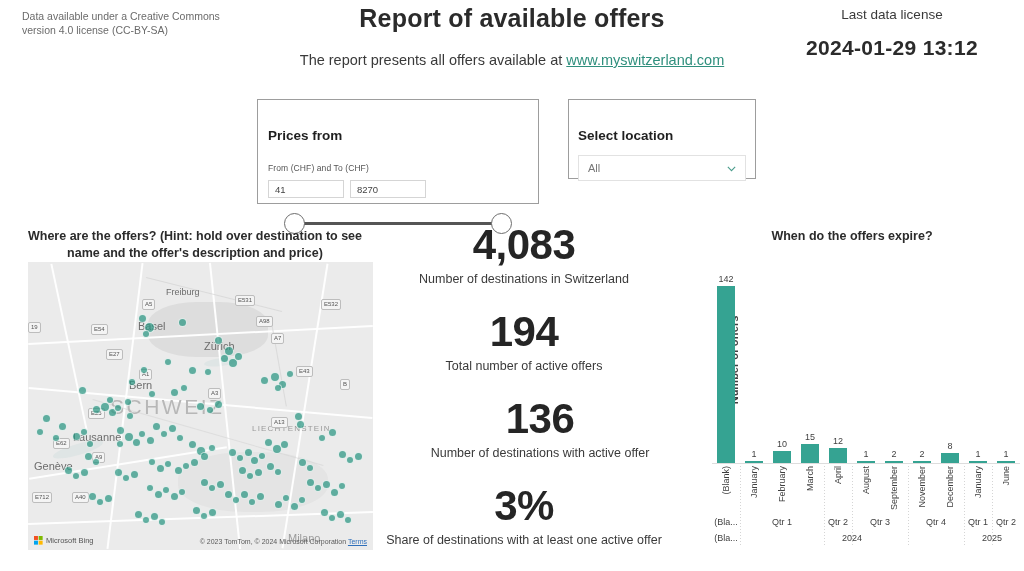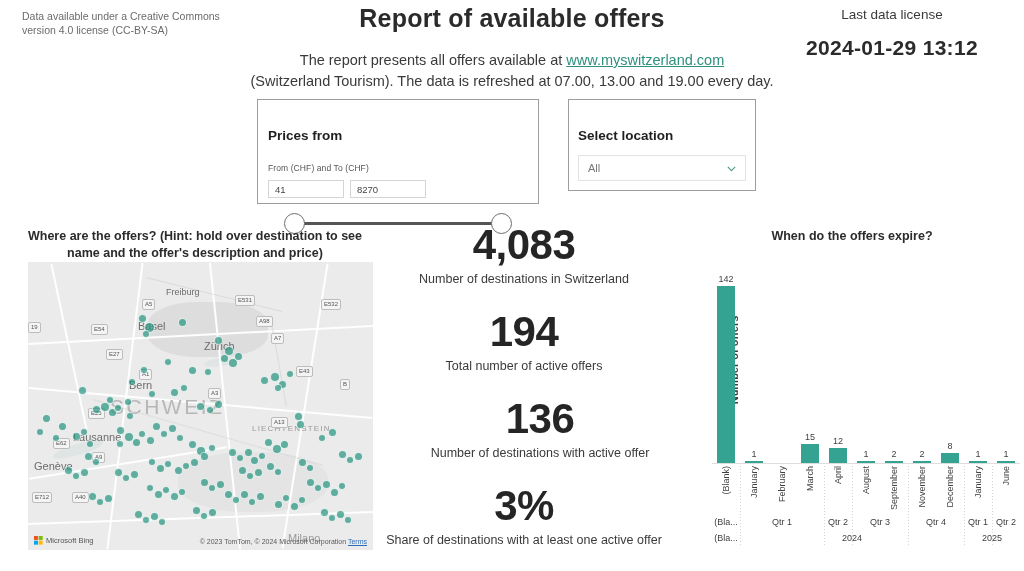--- a/index.html
+++ b/index.html
@@ -50,21 +50,21 @@
   #slider-track{
     position:absolute;left:24px;right:24px;top:10px;height:3px;background:#555;
   }
   .slider-handle{
     position:absolute;top:1px;width:21px;height:21px;border-radius:50%;
     border:1.5px solid #6d6d6d;background:#fff;box-sizing:border-box;
   }
   #handle-low{left:16px;}
   #handle-high{right:16px;}
 
-  #location-slicer{left:568px;top:99px;width:188px;height:92px;padding:6px 9px 0 9px;}
+  #location-slicer{left:568px;top:99px;width:188px;height:80px;padding:6px 9px 0 9px;}
   #location-dd{
     margin-top:10px;height:26px;border:1px solid #e2e2e2;background:#fff;
     display:flex;align-items:center;justify-content:space-between;
     padding:0 8px 0 9px;box-sizing:border-box;
   }
   #location-value{font-size:11px;color:#777;}
   .chev{width:11px;height:11px;display:block;}
   .chev svg{display:block;}
 
   
@@ -148,21 +148,20 @@
 </style>
 </head>
 <body>
 
 <div class="abs" id="license">Data available under a Creative Commons version 4.0 license (CC-BY-SA)</div>
 
 <div class="abs" id="report-title">Report of available offers</div>
 
 <div class="abs" id="report-sub">
   <span>The report presents all offers available at </span><a href="#">www.myswitzerland.com</a><br>
-  <span>(Switzerland Tourism). The data is refreshed at 07.00, 13.00 and 19.00 every day.</span>
 </div>
 
 <div class="abs" id="refresh-label">Last data license</div>
 <div class="abs" id="refresh-value">2024-01-29 13:12</div>
 
 <div class="abs slicer" id="price-slicer">
   <div class="slicer-title">Prices from</div>
   <div id="price-sub">From (CHF) and To (CHF)</div>
   <div class="range-inputs">
     <div class="range-input">41</div>
@@ -407,20 +406,24 @@
   <div id="y-axis-title">Number of offers</div>
   <div id="plot">
       <div class="bar-col" style="left: 5.32px; width: 17.36px;">
         <div class="bar-lbl">142</div>
         <div class="bar" style="height: 177.027px; background: rgb(53, 163, 146);"></div>
       </div>
       <div class="bar-col" style="left: 33.32px; width: 17.36px;">
         <div class="bar-lbl">1</div>
         <div class="bar" style="height: 2.5px; background: rgb(53, 163, 146);"></div>
       </div>
+      <div class="bar-col" style="left: 61.32px; width: 17.36px;">
+        <div class="bar-lbl">10</div>
+        <div class="bar" style="height: 12.4667px; background: rgb(53, 163, 146);"></div>
+      </div>
       <div class="bar-col" style="left: 89.32px; width: 17.36px;">
         <div class="bar-lbl">15</div>
         <div class="bar" style="height: 18.7px; background: rgb(53, 163, 146);"></div>
       </div>
       <div class="bar-col" style="left: 117.32px; width: 17.36px;">
         <div class="bar-lbl">12</div>
         <div class="bar" style="height: 14.96px; background: rgb(53, 163, 146);"></div>
       </div>
       <div class="bar-col" style="left: 145.32px; width: 17.36px;">
         <div class="bar-lbl">1</div>

